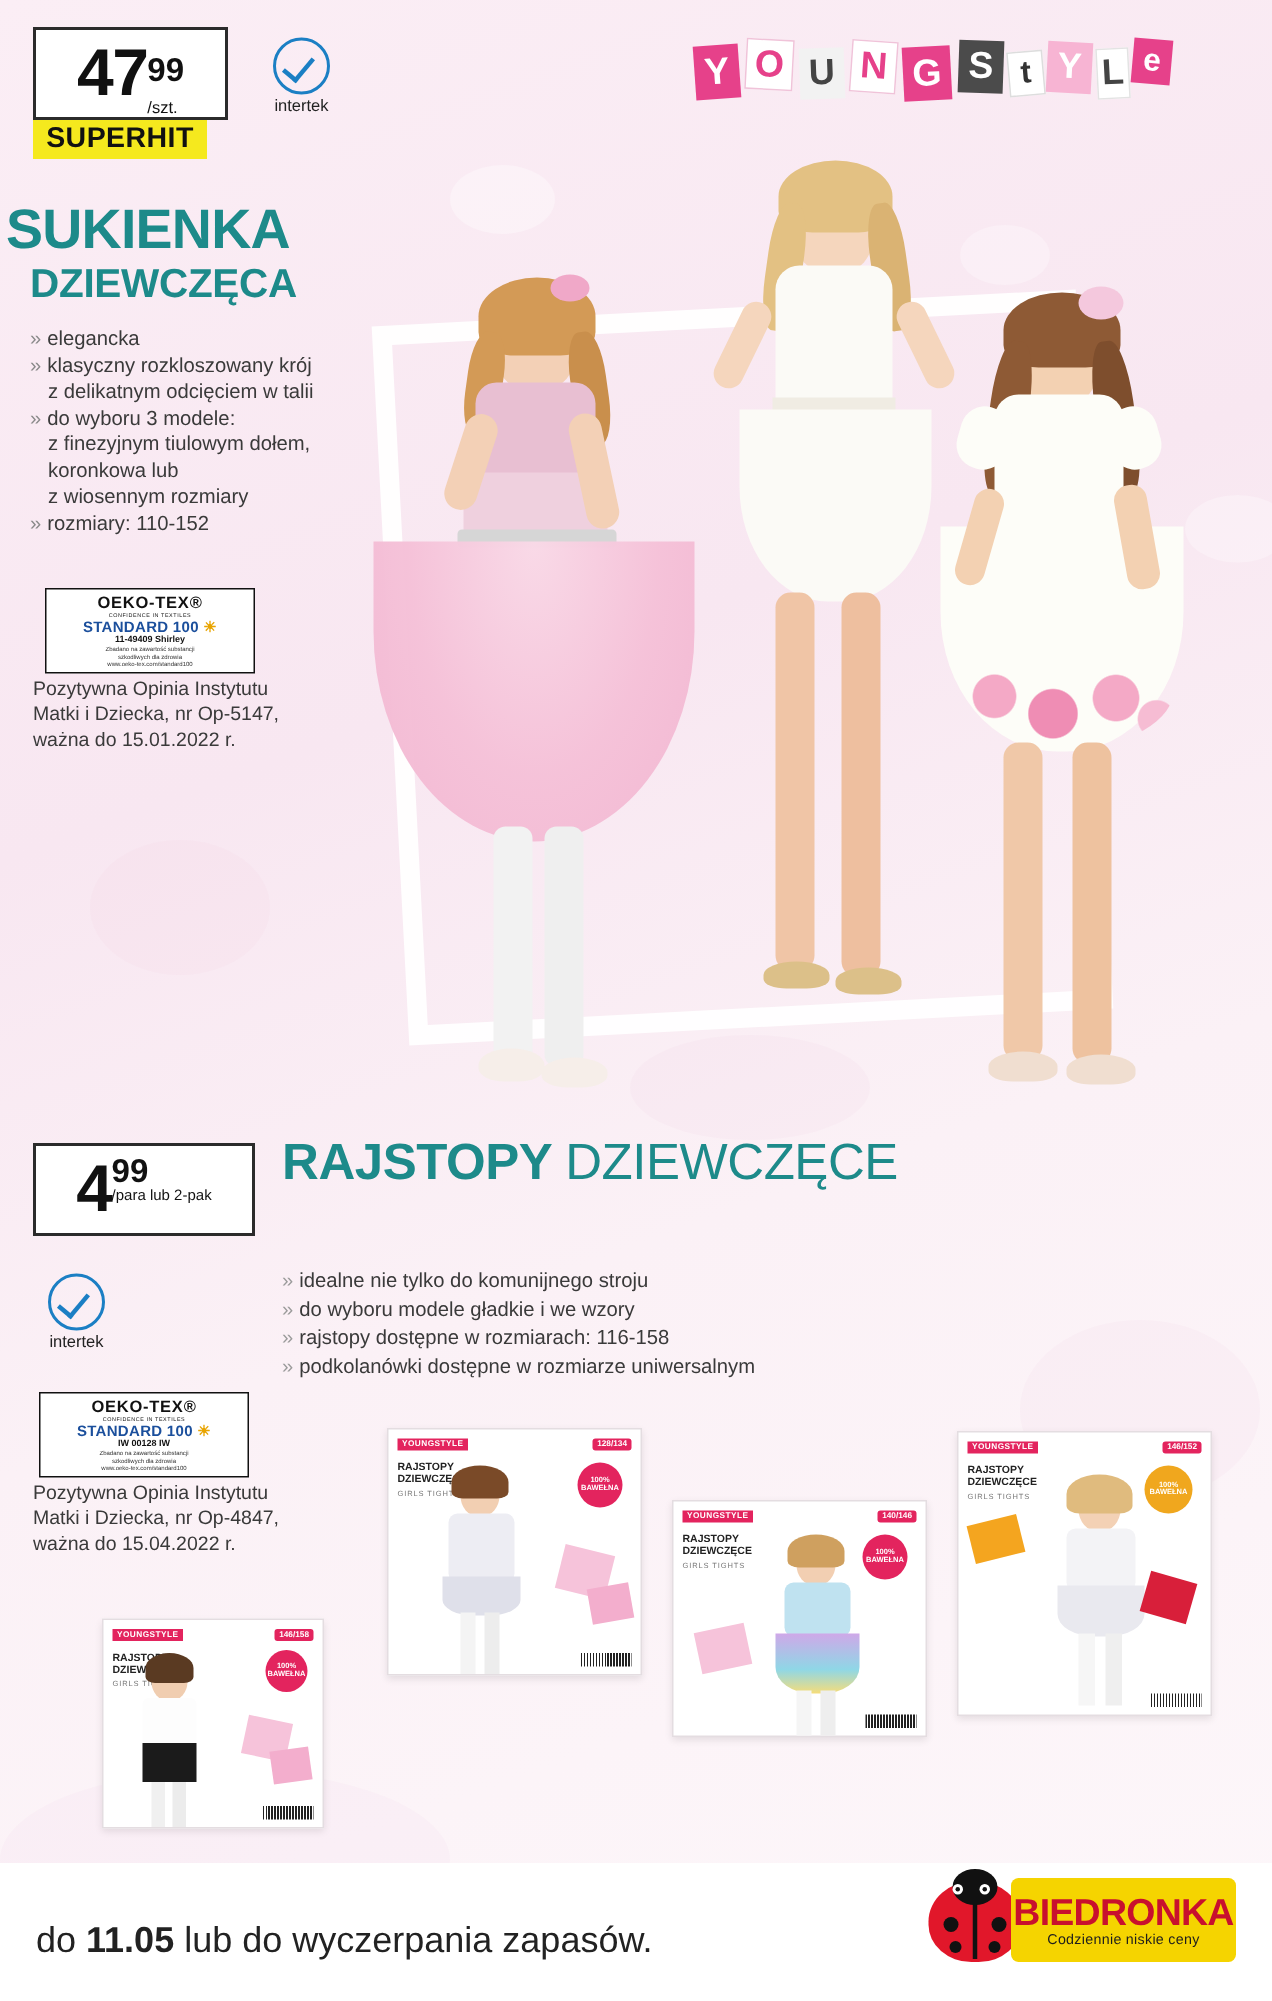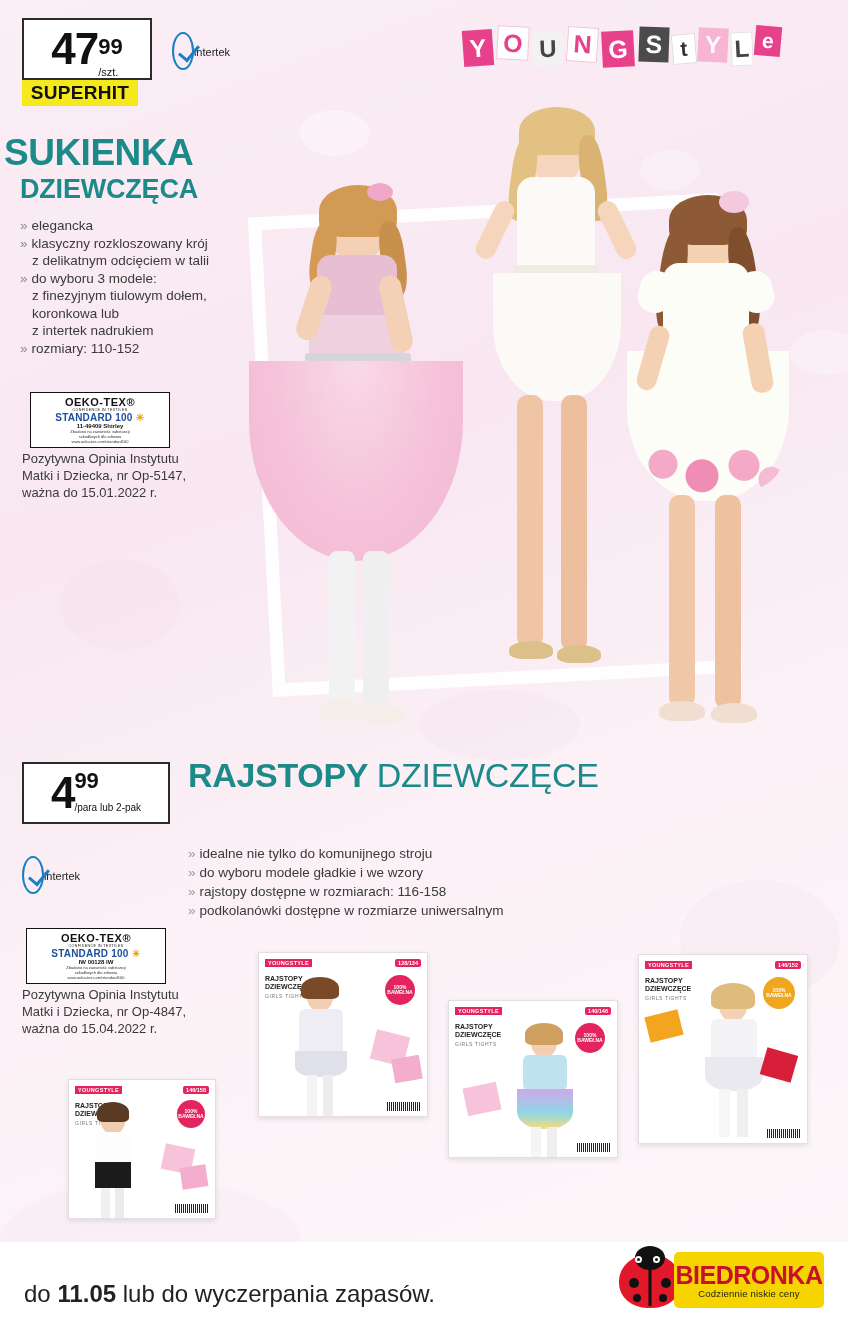--- a/index.html
+++ b/index.html
@@ -32,21 +32,21 @@
   .price-unit { font-size: 11px; color: #111; line-height: 12px; margin-top: 8px; }
   .superhit {
     position: absolute; left: 22px; top: 80px; width: 116px; height: 26px;
     background: #f5e91e; color: #111; font-size: 19px; font-weight: bold;
     display: flex; align-items: center; justify-content: center; letter-spacing: 0.3px;
   }
 
   
   .intertek {
     position: absolute; width: 58px; height: 58px;
-    display: flex; flex-direction: row; align-items: center; justify-content: center;
+    display: flex; flex-direction: column; align-items: center; justify-content: center;
   }
   .intertek .ring {
     width: 38px; height: 38px; border: 2px solid #1b7fc4; border-radius: 50%;
     position: relative;
   }
   .intertek .ring:after {
     content: ""; position: absolute; left: 9px; top: 7px; width: 9px; height: 17px;
     border: solid #1b7fc4; border-width: 0 3px 3px 0; transform: rotate(40deg);
   }
   .intertek .lbl { font-size: 11px; color: #222; margin-top: 2px; }
@@ -91,21 +91,21 @@
     border: 13px solid rgba(255,255,255,0.92); transform: rotate(-3deg);
   }
   .girl { position: absolute; }
 
   
   .price-box-2 {
     position: absolute; left: 22px; top: 762px; width: 148px; height: 62px;
     border: 2px solid #2b2b2b; background: #fff;
     display: flex; align-items: flex-start; justify-content: center;
   }
-  .price-unit2 { font-size: 10px; color: #111; line-height: 12px; margin-top: 10px; white-space: nowrap; }
+  .price-unit2 { font-size: 10px; color: #111; line-height: 12px; white-space: nowrap; }
 
   #title2 { left: 188px; top: 758px; font-size: 34px; letter-spacing: -0.3px; }
   #title3 { left: 188px; top: 800px; font-size: 34px; letter-spacing: -0.3px; }
   #title2 .light, #title3 .light { font-weight: normal; }
   #title3 .big { font-size: 38px; }
 
   .bullets2 { position: absolute; left: 188px; top: 844px; color: #3a3a3a; font-size: 13.5px; line-height: 19px; }
 
   
   .pack {
@@ -197,21 +197,21 @@
   <div class="h-title" id="title1">SUKIENKA</div>
   <div class="h-title" id="title1b">DZIEWCZĘCA</div>
 
   <div class="bullets" id="bullets1" style="left:20px;top:217px;">
       <span class="b"><span class="m">»</span>elegancka</span>
       <span class="b"><span class="m">»</span>klasyczny rozkloszowany krój</span>
       <span class="cont">z delikatnym odcięciem w talii</span>
       <span class="b"><span class="m">»</span>do wyboru 3 modele:</span>
       <span class="cont">z finezyjnym tiulowym dołem,</span>
       <span class="cont">koronkowa lub</span>
-      <span class="cont">z intertek nadrukiem</span>
+      <span class="cont">z wiosennym rozmiary</span>
       <span class="b"><span class="m">»</span>rozmiary: 110-152</span>
     </div>
 
   <div class="oeko" style="left:30px;top:392px;">
     <div class="l1">OEKO-TEX®</div>
     <div class="l2">CONFIDENCE IN TEXTILES</div>
     <div class="l3"><span>STANDARD 100</span> <span class="sun">☀</span></div>
     <div class="l4">11-49409 Shirley</div>
     <div class="l5" style="white-space:pre-line">Zbadano na zawartość substancji
 szkodliwych dla zdrowia

